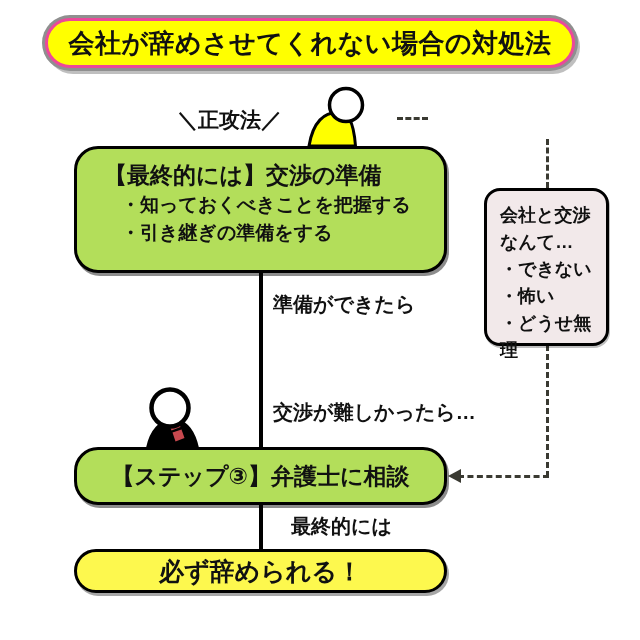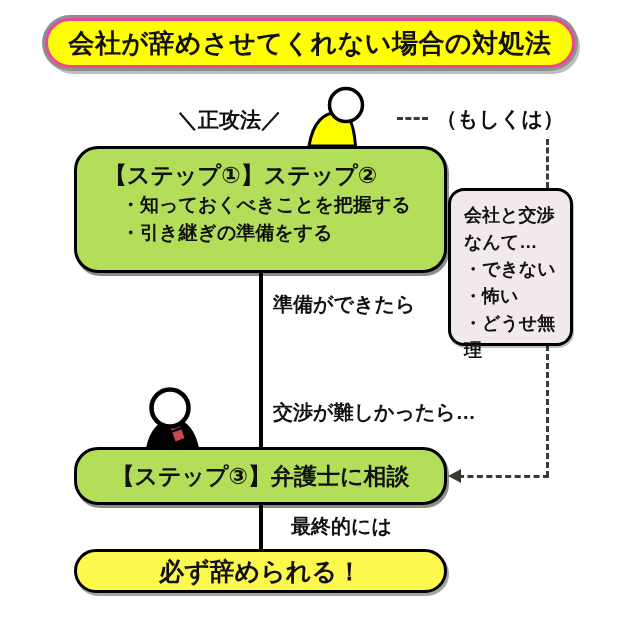--- a/index.html
+++ b/index.html
@@ -39,21 +39,21 @@
   .step3{top:447px;height:58px;display:flex;align-items:center;justify-content:center;font-size:23px;text-align:right;}
   .result-box{
     position:absolute;left:74px;top:549px;width:373px;height:44px;
     background:#fdf84e;border:3px solid #000;border-radius:24px;box-sizing:border-box;
     box-shadow:2px 3px 0 rgba(0,0,0,.35);display:flex;align-items:center;justify-content:center;
     font-size:25px;z-index:1;
   }
 
   
   .objection-box{
-    position:absolute;left:448px;top:188px;width:125px;height:158px;
+    position:absolute;left:484px;top:188px;width:125px;height:158px;
     background:#f2e9ea;border:3px solid #000;border-radius:16px;box-sizing:border-box;
     padding:11px 8px 8px 13px;font-size:18px;line-height:27px;z-index:1;
     box-shadow:1px 2px 0 rgba(0,0,0,.25);
   }
 
   
   .lbl{position:absolute;white-space:nowrap;z-index:2;}
   .lbl-seikouhou{left:177px;top:106px;font-size:21px;}
   .lbl-moshikuha{left:436px;top:105px;font-size:21px;}
   .lbl-after1{left:273px;top:291px;font-size:20px;}
@@ -74,29 +74,28 @@
   <div class="dash-v dash-b"></div>
   <div class="dash-h"></div>
   <div class="arrow-left"></div>
   <div class="mini-dash"></div>
 
   <div class="title-box">
     <span>会社が辞めさせてくれない場合の対処法</span>
   </div>
 
   <div class="lbl lbl-seikouhou">＼正攻法／</div>
-  <div class="lbl lbl-moshikuha">（もしくは）</div>
 
   <svg class="person person1" width="66" height="61" viewBox="0 0 66 61">
     <path d="M6,60 C10,35 22,26.5 34,26.5 C45,26.5 50.5,34 52.5,60 Z" fill="#ffff00" stroke="#000" stroke-width="3"></path>
     <circle cx="43" cy="19" r="16.5" fill="#ffffff" stroke="#000" stroke-width="3.5"></circle>
   </svg>
 
   <div class="step-box step1">
-    <div class="step-title">【ステップ①】ステップ②</div>
+    <div class="step-title">【最終的には】交渉の準備</div>
     <div class="bullet">・知っておくべきことを把握する</div>
     <div class="bullet">・引き継ぎの準備をする</div>
   </div>
 
   <div class="objection-box">
     <div>会社と交渉なんて…</div>
     <div>・できない</div>
     <div>・怖い</div>
     <div>・どうせ無理</div>
   </div>

